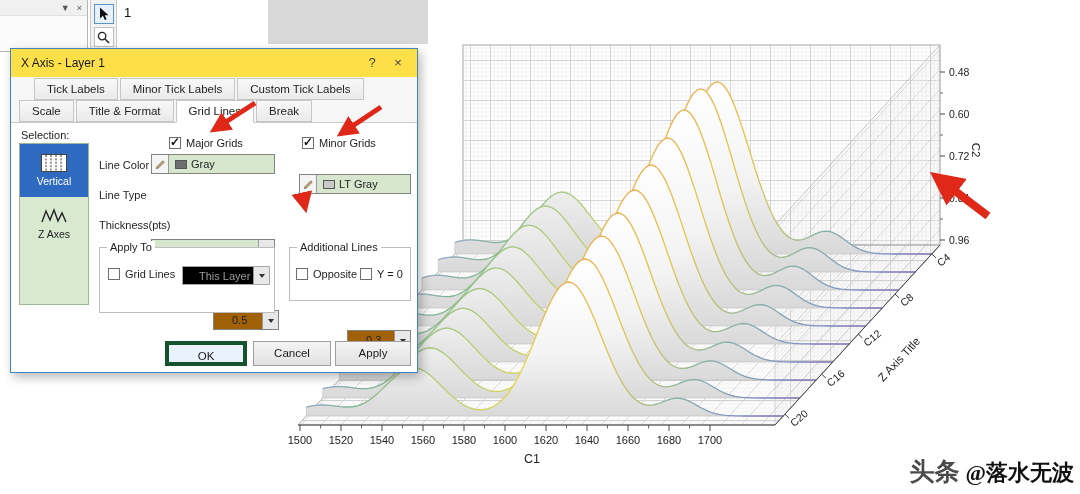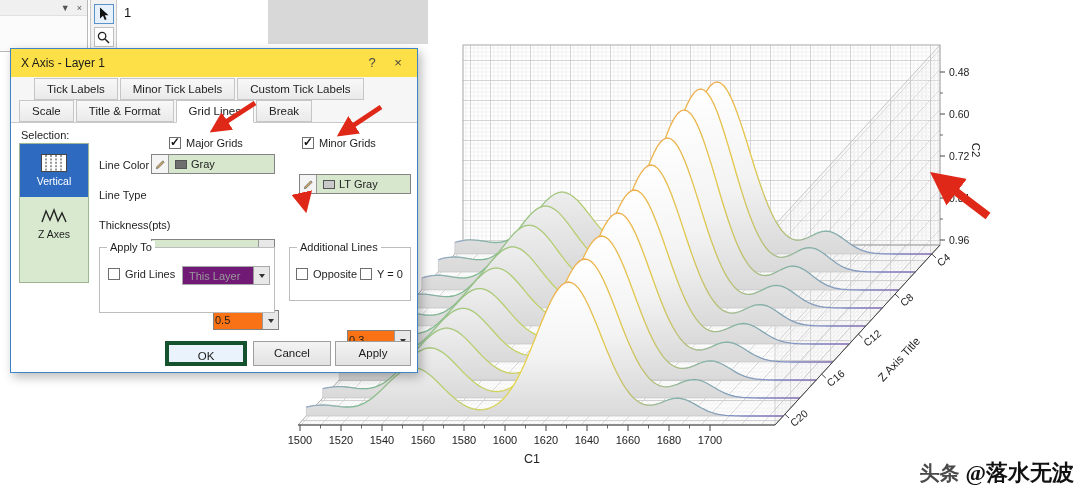--- a/index.html
+++ b/index.html
@@ -28,45 +28,45 @@
 #dlg-help{right:36px;}
 #dlg-close{right:10px;}
 .tabrow{display:flex;left:8px;}
 #tabrow1{top:29px;margin-left:15px;}
 #tabrow2{top:51px;}
 .tab{height:22px;line-height:20px;padding:0 12px;margin-right:2px;font-size:11.5px;color:#222;background:linear-gradient(#f8f8f8,#eaeaea);border:1px solid #c6c6c6;white-space:nowrap;}
 .tab.active{background:#fff;height:23px;border-bottom:1px solid #fff;position:relative;z-index:3;}
 #dlg-content{left:0;top:73px;right:0;bottom:0;background:#fff;border-top:1px solid #c9c9c9;}
 .lbl{font-size:11px;color:#1e1e1e;white-space:nowrap;}
 #selection-label{left:10px;top:80px;}
-#selection-list{left:8px;top:94px;width:70px;height:140px;background:#d9e9cf;border:1px solid #9fb694;}
+#selection-list{left:8px;top:94px;width:70px;height:162px;background:#d9e9cf;border:1px solid #9fb694;}
 .sel-item{height:53px;display:flex;flex-direction:column;align-items:center;justify-content:center;gap:3px;font-size:10.5px;color:#1e1e1e;}
 .sel-item.selected{background:#2e6bc0;color:#fff;}
 .chk{display:flex;align-items:center;gap:5px;font-size:11px;color:#1e1e1e;}
 .cb{width:12px;height:12px;background:#fff;border:1px solid #6e6e6e;position:relative;flex:0 0 auto;}
 .cb.checked::after{content:"\2713";position:absolute;left:0;top:-3px;font-size:12px;font-weight:bold;color:#121212;}
 .gctl{background:#d7e7cd;border:1px solid #838383;display:flex;align-items:center;position:relative;}
 .pencil{width:17px;height:100%;background:#f4f4f4;border-right:1px solid #9a9a9a;display:flex;align-items:center;justify-content:center;}
 .swatch{width:12px;height:9px;border:1px solid #555;margin:0 4px 0 6px;}
 .ctl-text{font-size:11px;color:#1e1e1e;}
 .ddb{position:absolute;right:0;top:0;bottom:0;width:16px;background:#e8e8e8;border-left:1px solid #999;display:flex;align-items:center;justify-content:center;}
 .ddb::after{content:"";width:0;height:0;border:3.5px solid transparent;border-top:4.5px solid #333;margin-top:4px;}
-.combo{background:#f97316;border:1px solid #838383;display:flex;align-items:center;position:relative;padding-left:1px;}
+.combo{background:#a16207;border:1px solid #838383;display:flex;align-items:center;position:relative;padding-left:18px;}
 .lg{display:inline-block;width:26px;border-top:1.6px solid #333;margin:0 6px 0 7px;}
 .lg.dash{border-top:0;height:0;border-bottom:1.6px dashed #333;}
 .grp{border:1px solid #bdbdbd;background:#fff;}
 .grp-legend{position:absolute;top:-7px;left:7px;background:#fff;padding:0 3px;font-size:11px;color:#1e1e1e;white-space:nowrap;}
-.dd-disabled{background:#701a75;border:1px solid #a8a8a8;color:#9a9a9a;font-size:11px;display:flex;align-items:center;padding-left:6px;position:relative;}
+.dd-disabled{background:#000000;border:1px solid #a8a8a8;color:#9a9a9a;font-size:11px;display:flex;align-items:center;padding-left:16px;position:relative;}
 .btn{height:25px;background:linear-gradient(#f4f4f4,#e2e2e2);border:1px solid #9f9f9f;font-size:11.5px;color:#1a1a1a;text-align:center;line-height:23px;}
 .btn.default{border:4px solid #14532d;background:#eaf3fb;}
 
 
 #overlay{left:0;top:0;width:1080px;height:494px;z-index:20;pointer-events:none;}
 #watermark{right:6px;bottom:6px;z-index:5;display:flex;align-items:baseline;gap:6px;}
-#wm-brand{font-size:20px;font-weight:bold;color:#4a4a4a;}
+#wm-brand{font-size:25px;font-weight:bold;color:#4a4a4a;}
 #wm-handle{font-size:22px;font-weight:bold;color:#111;font-family:Liberation Serif, serif;}
 </style>
 </head>
 <body>
 
 <div id="gray-block" class="abs"></div>
 
 <div id="mini-panel" class="abs">
   <div class="hdr">
     <span>▼</span>

